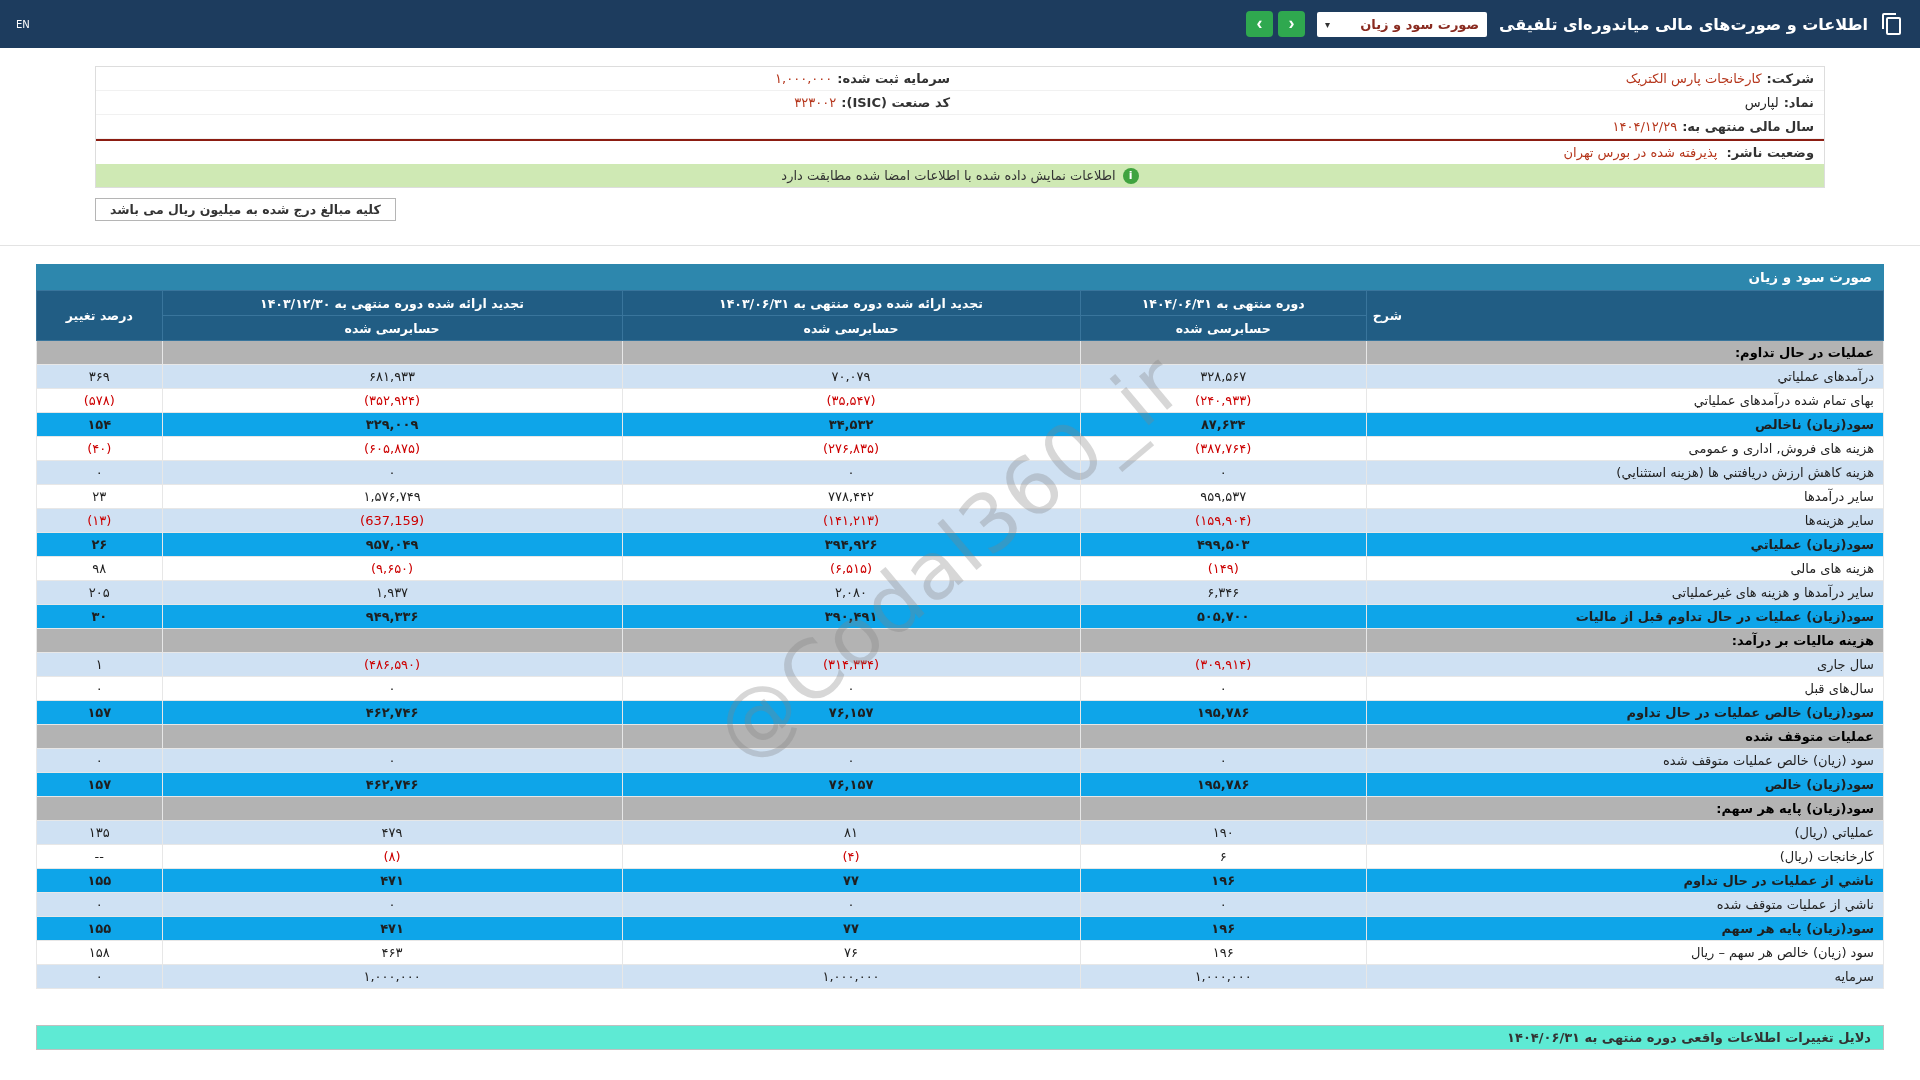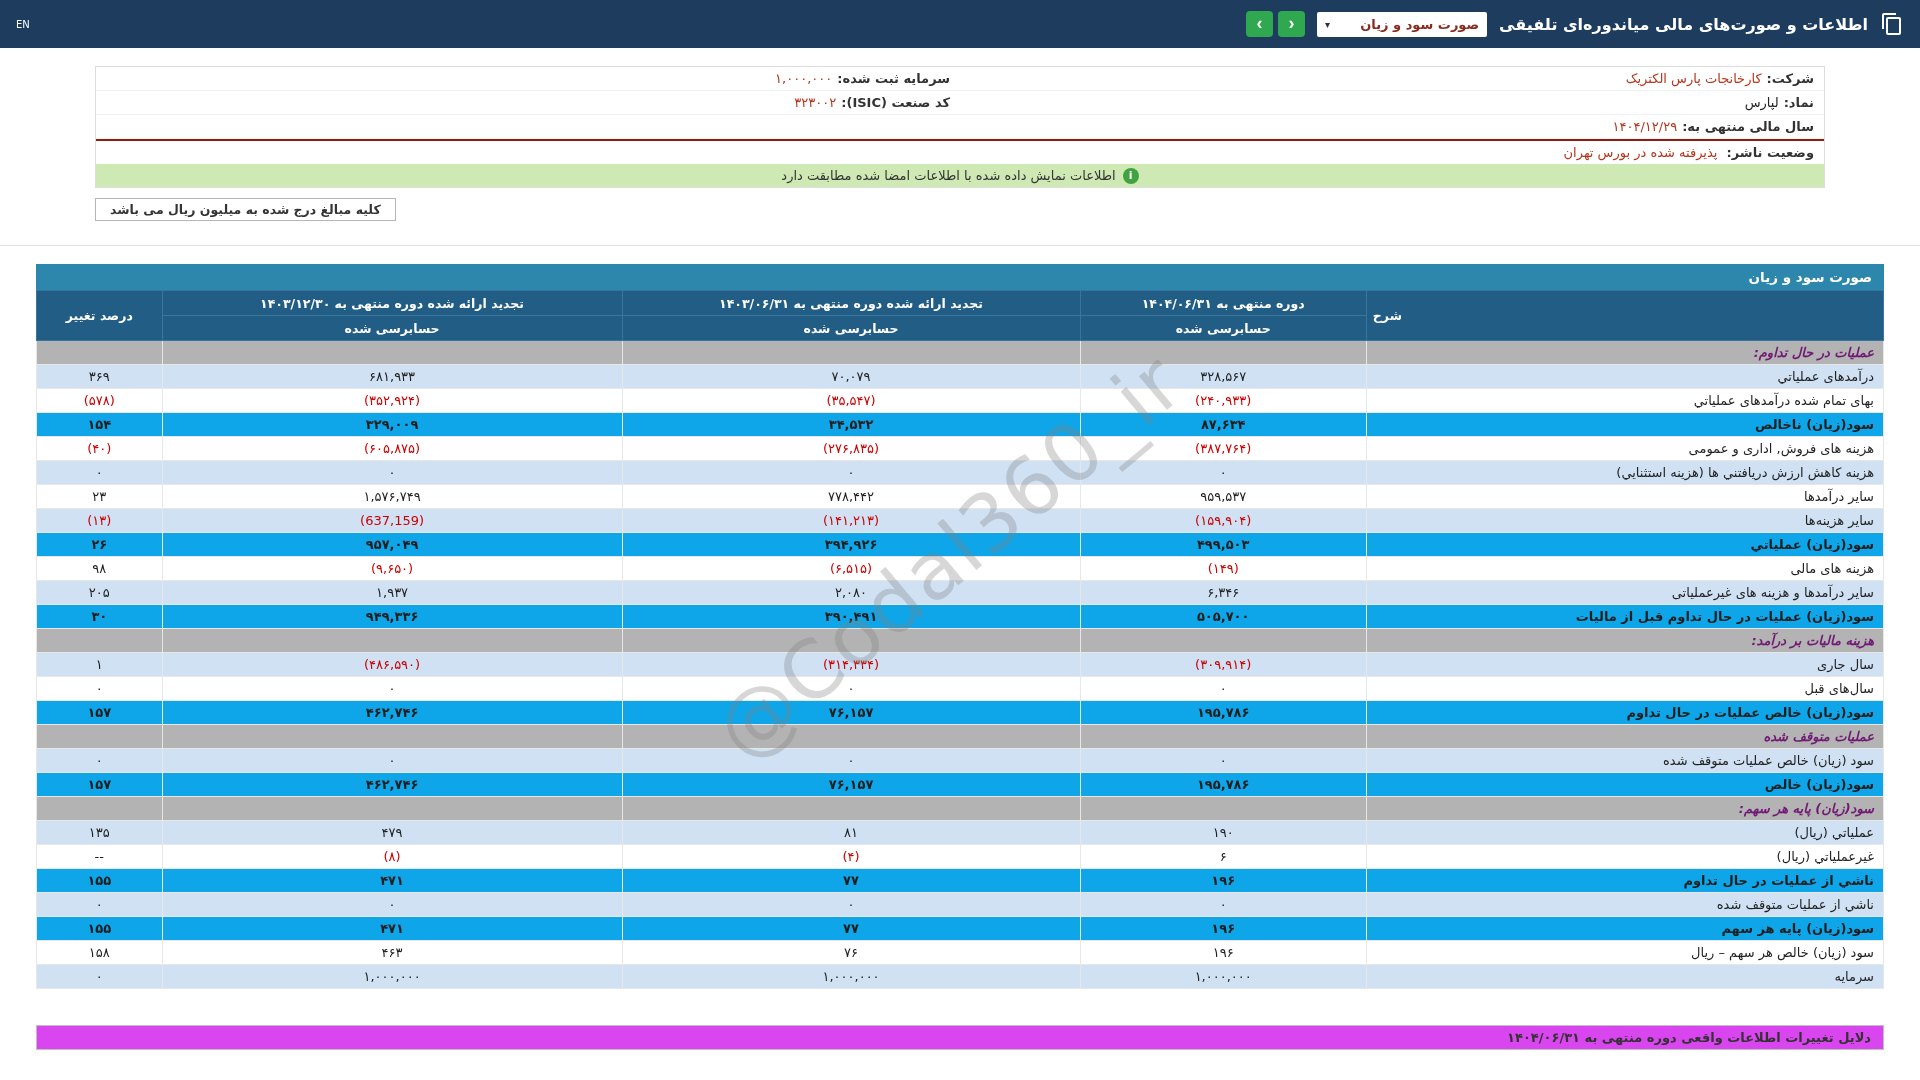--- a/index.html
+++ b/index.html
@@ -90,33 +90,33 @@
   tbody td {
     font-size: 13px; height: 24px; padding: 2px 6px;
     border: 1px solid #e7e7e7; vertical-align: middle; color: #1f1f1f;
   }
   td.desc { text-align: right; padding-right: 9px; }
   td.val { text-align: center; }
   .neg { color: #cc0000; }
   tr.row-blue td { background: #cfe1f3; }
   tr.row-yellow td { background: #0ea5e9; font-weight: bold; }
   tr.row-white td { background: #ffffff; }
-  tr.row-section td { background: #b3b3b3; font-weight: bold; color: #701a75; font-style: italic; }
+  tr.row-section td { background: #b3b3b3; font-weight: bold; color: #000000; }
 
   
   .watermark {
     position: absolute; left: 949px; top: 557px;
     transform: translate(-50%, -50%) rotate(-40deg);
     font-size: 80px; color: rgba(130,130,130,0.32); letter-spacing: 2px;
     pointer-events: none; white-space: nowrap; z-index: 5; direction: ltr;
   }
 
   
   .reasons-row {
-    margin: 36px 36px 0; border: 1px solid #c0c0c0; background: #d946ef;
+    margin: 36px 36px 0; border: 1px solid #c0c0c0; background: #5eead4;
     padding: 4px 12px; font-size: 13px; font-weight: bold; color: #333;
   }
 </style>
 </head>
 <body>
 
 <header class="topbar">
   <div class="topbar-group">
     <span class="doc-icon">
       <svg width="24" height="24" viewBox="0 0 24 24" aria-hidden="true">
@@ -328,21 +328,21 @@
           <td class="val"></td>
         </tr>
         <tr class="row-blue">
           <td class="desc">عملیاتي (ریال)</td>
           <td class="val">۱۹۰</td>
           <td class="val">۸۱</td>
           <td class="val">۴۷۹</td>
           <td class="val">۱۳۵</td>
         </tr>
         <tr class="row-white">
-          <td class="desc">غیرعملیاتي (ریال)</td>
+          <td class="desc">کارخانجات (ریال)</td>
           <td class="val">۶</td>
           <td class="val neg">(۴)</td>
           <td class="val neg">(۸)</td>
           <td class="val">--</td>
         </tr>
         <tr class="row-yellow">
           <td class="desc">ناشي از عملیات در حال تداوم</td>
           <td class="val">۱۹۶</td>
           <td class="val">۷۷</td>
           <td class="val">۴۷۱</td>

